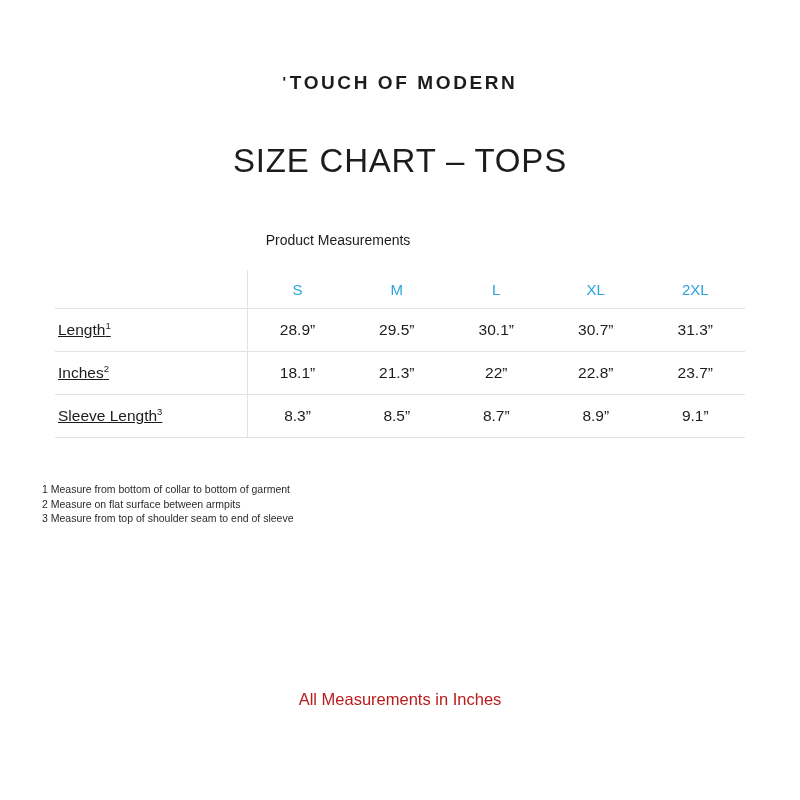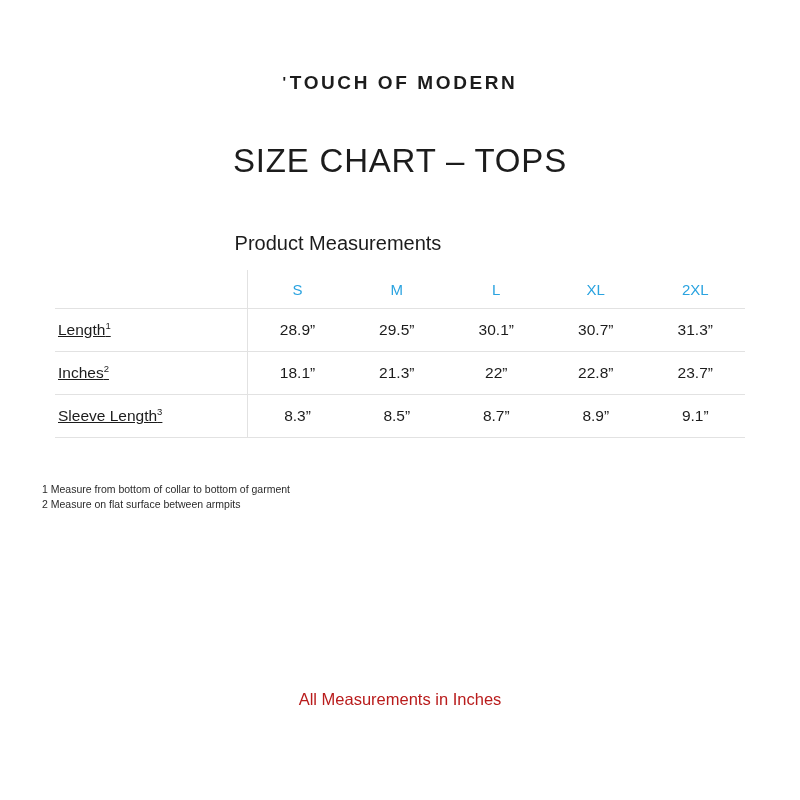--- a/index.html
+++ b/index.html
@@ -57,21 +57,21 @@
     margin-top: 32px;
   }
 
   
   .section-title {
     position: absolute;
     top: 232px;
     left: 0;
     width: 676px;
     text-align: center;
-    font-size: 20px;
+    font-size: 14px;
     font-weight: normal;
     color: #1c1c1c;
   }
 
   
   .table-wrap {
     position: absolute;
     top: 270px;
     left: 55px;
     width: 690px;
@@ -203,17 +203,18 @@
           <td>8.9”</td>
           <td>9.1”</td>
         </tr>
       </tbody>
     </table>
   </div>
 
   <div class="footnotes">
     <div>1 Measure from bottom of collar to bottom of garment</div>
     <div>2 Measure on flat surface between armpits</div>
+    <div>3 Measure from top of shoulder seam to end of sleeve</div>
   </div>
 
   <div class="bottom-note">All Measurements in Inches</div>
 
 </div>
 
 </body></html>

